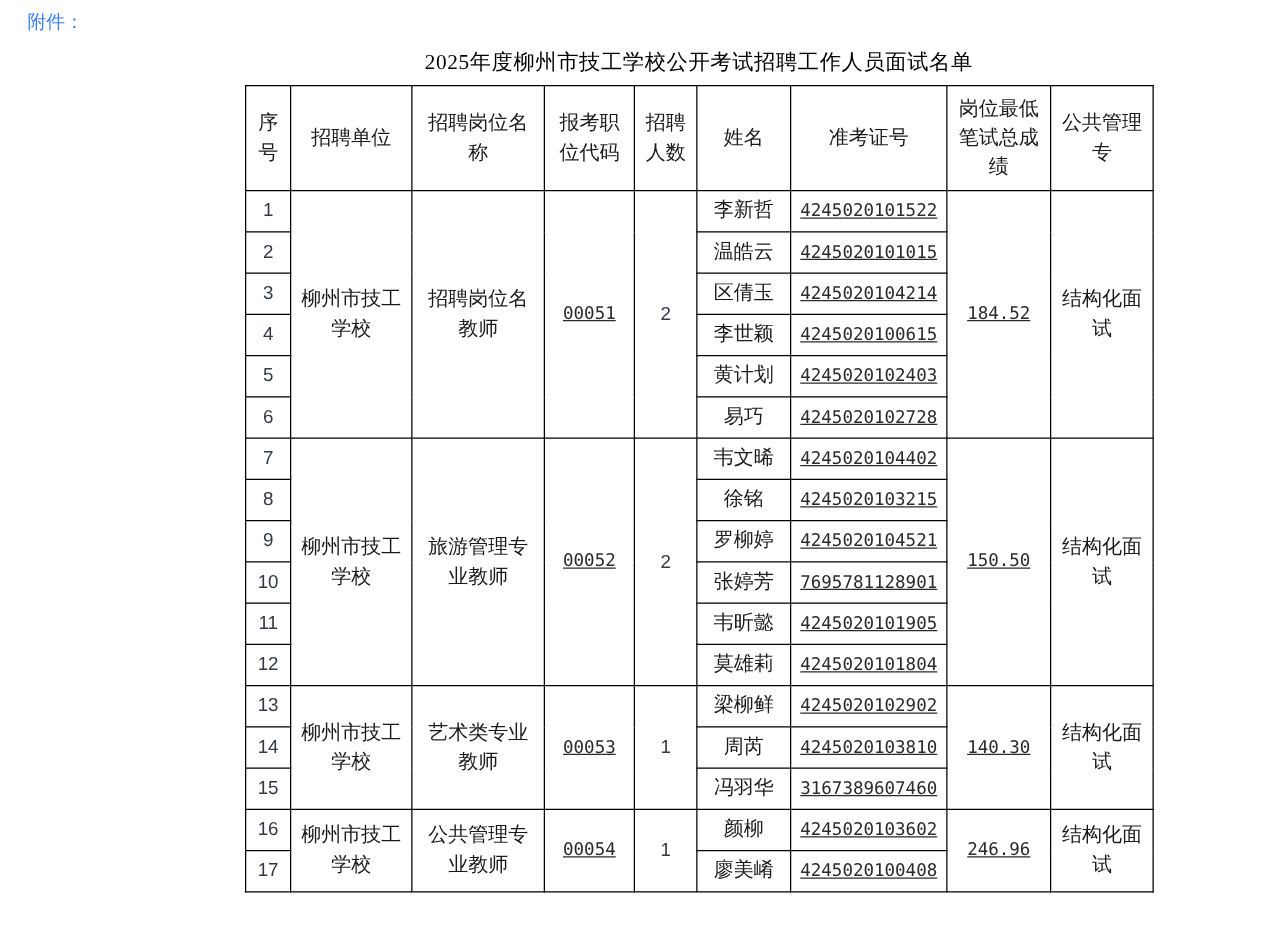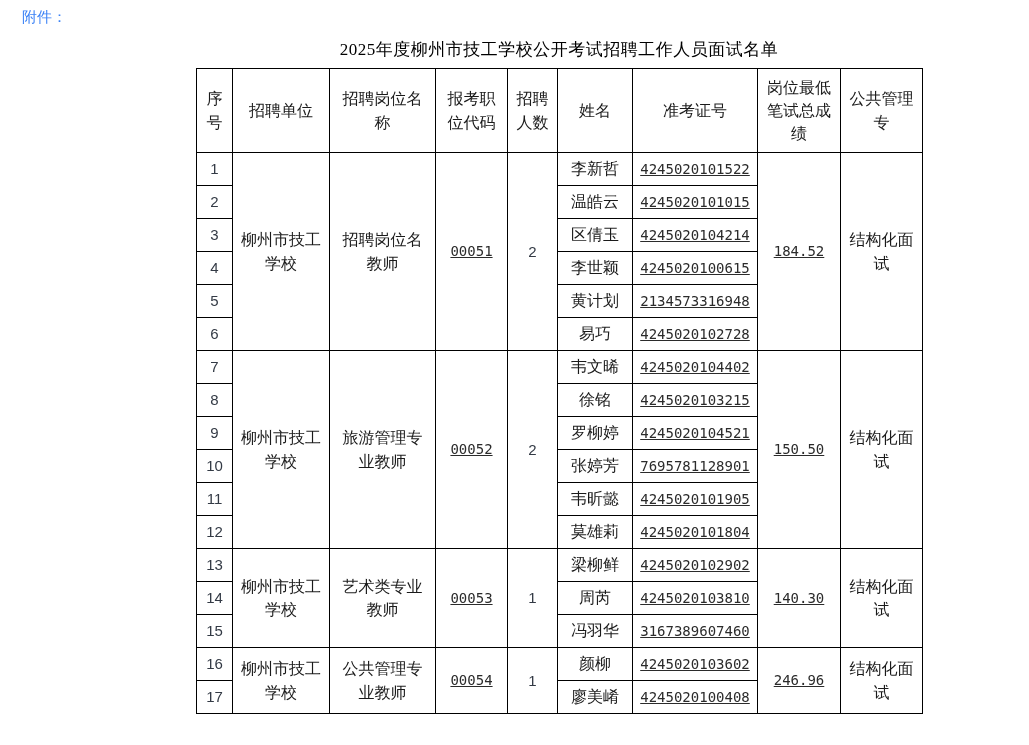--- a/index.html
+++ b/index.html
@@ -139,21 +139,21 @@
         <td class="num">4245020104214</td>
       </tr>
       <tr>
         <td class="seq">4</td>
         <td>李世颖</td>
         <td class="num">4245020100615</td>
       </tr>
       <tr>
         <td class="seq">5</td>
         <td>黄计划</td>
-        <td class="num">2134573316948</td>
+        <td class="num">4245020102403</td>
       </tr>
       <tr>
         <td class="seq">6</td>
         <td>易巧</td>
         <td class="num">4245020102728</td>
       </tr>
       <tr>
         <td class="seq">7</td>
         <td rowspan="6">柳州市技工
 学校</td>

